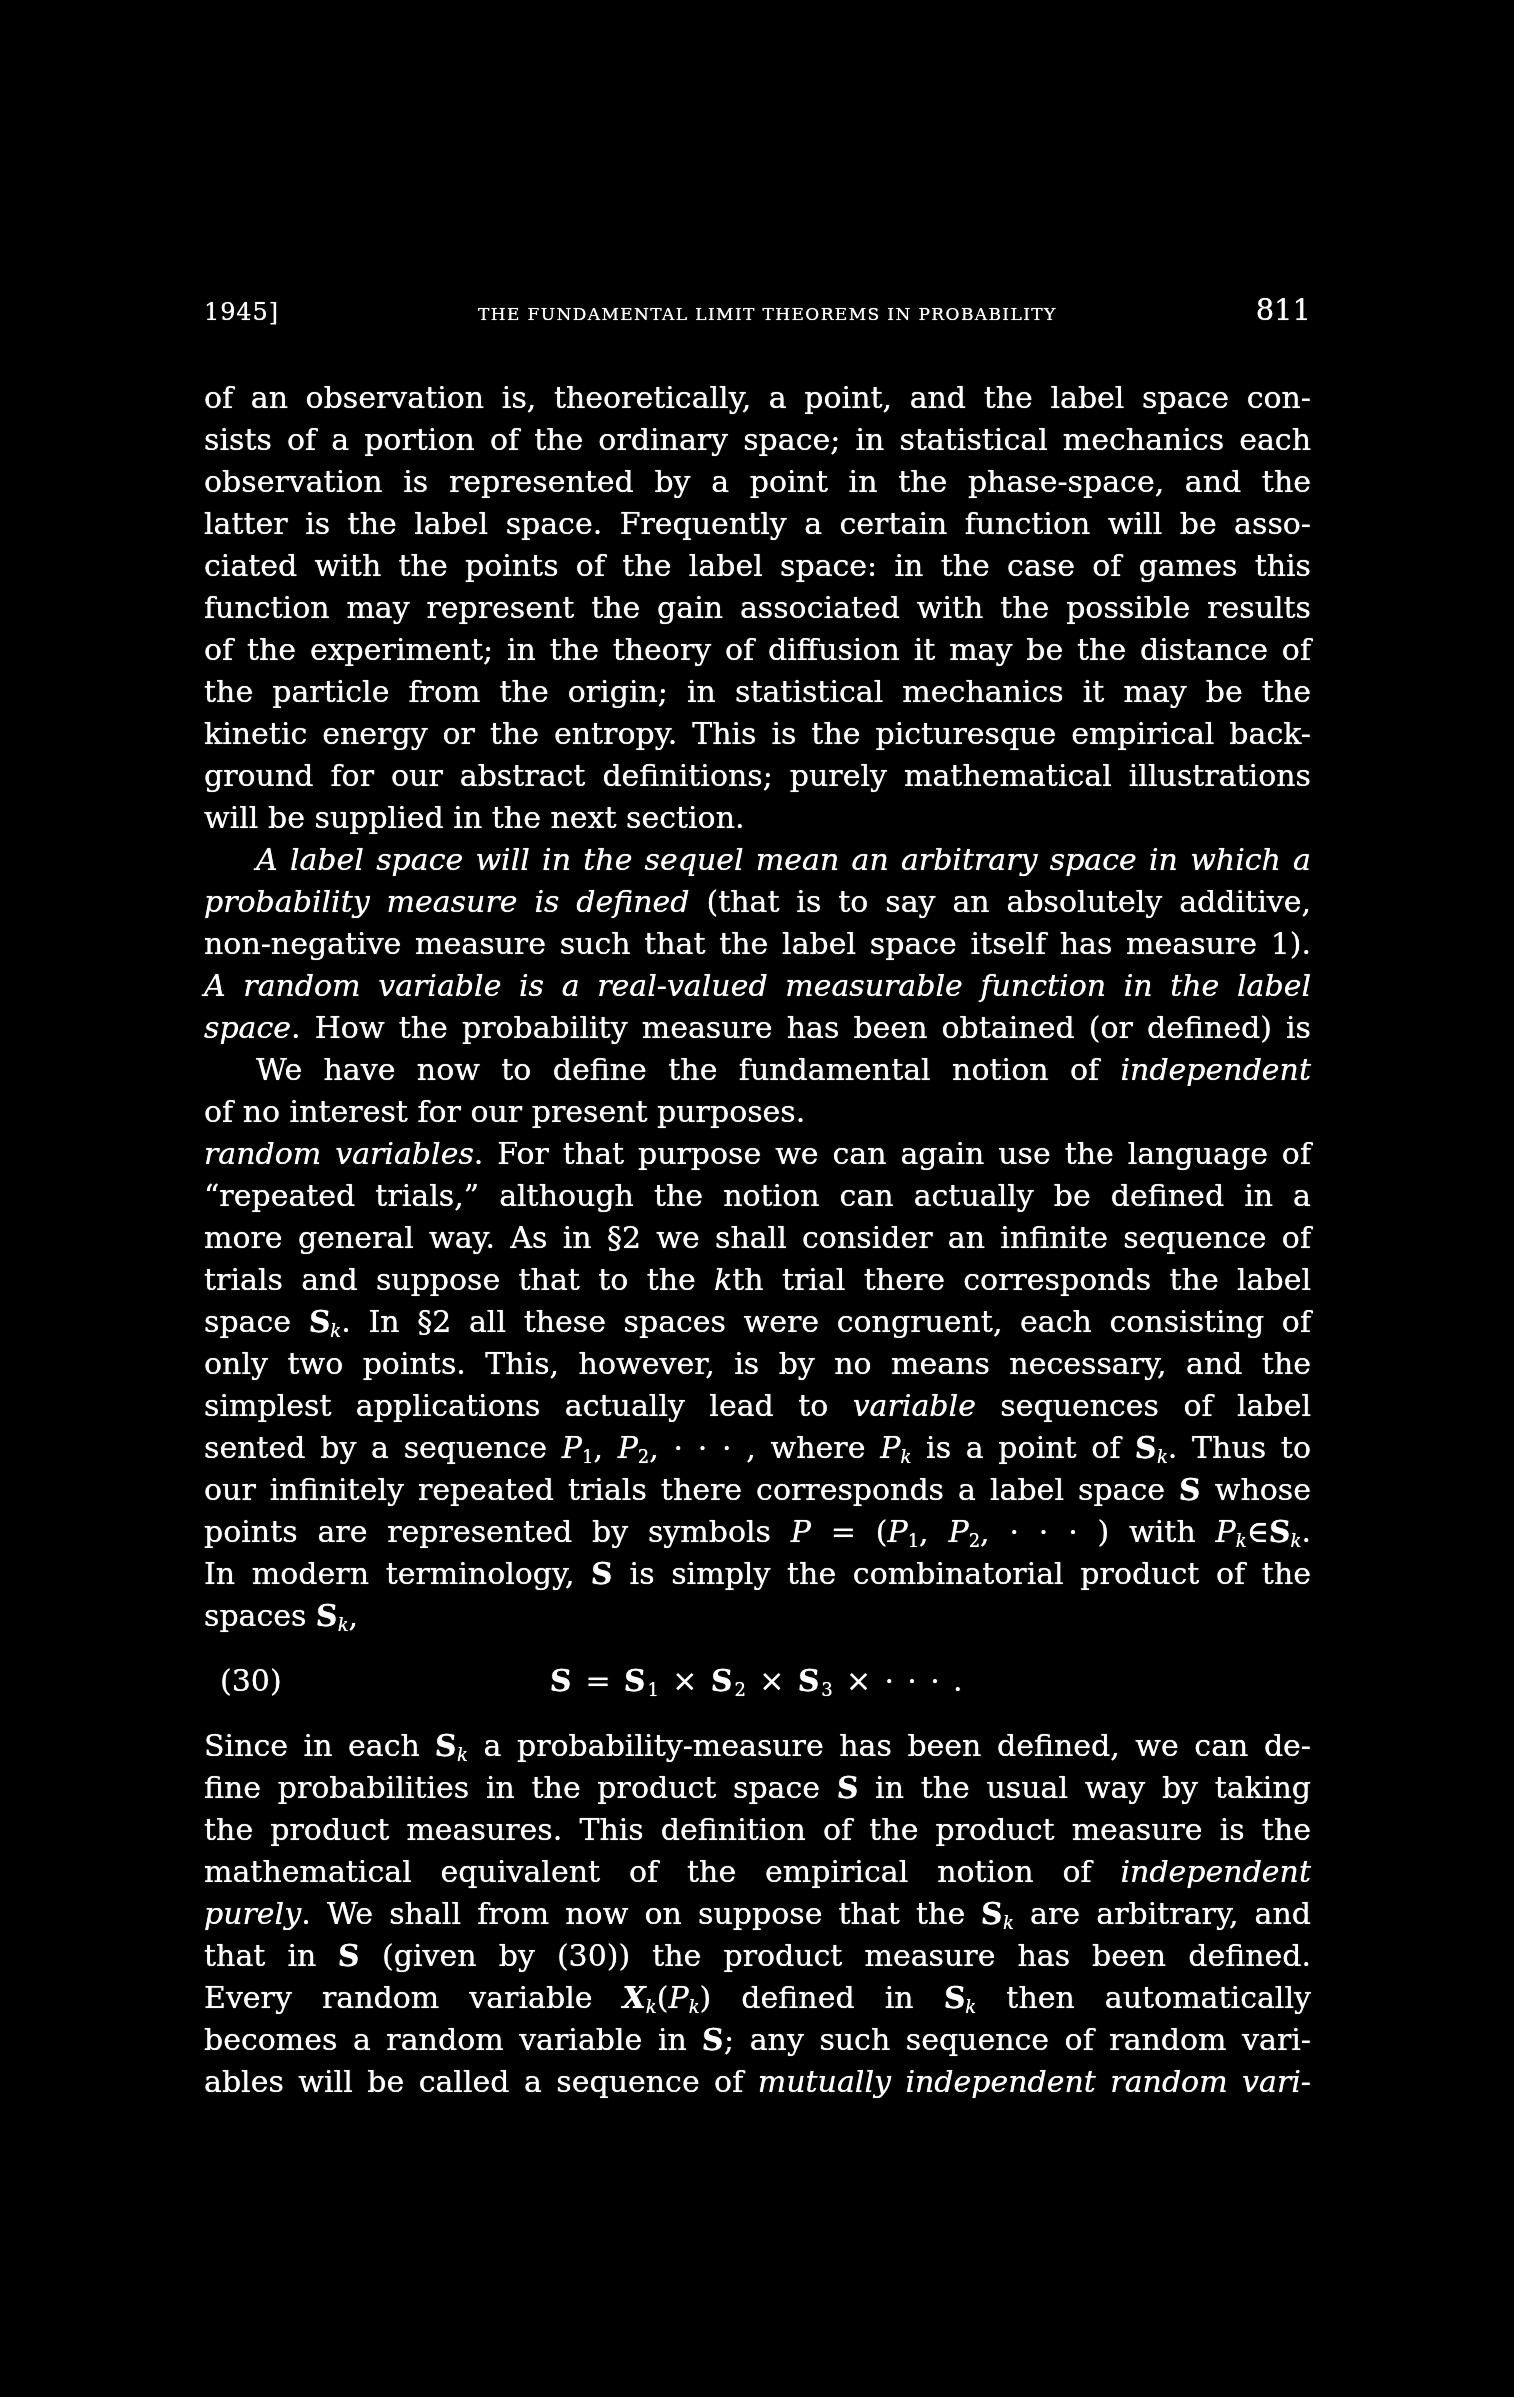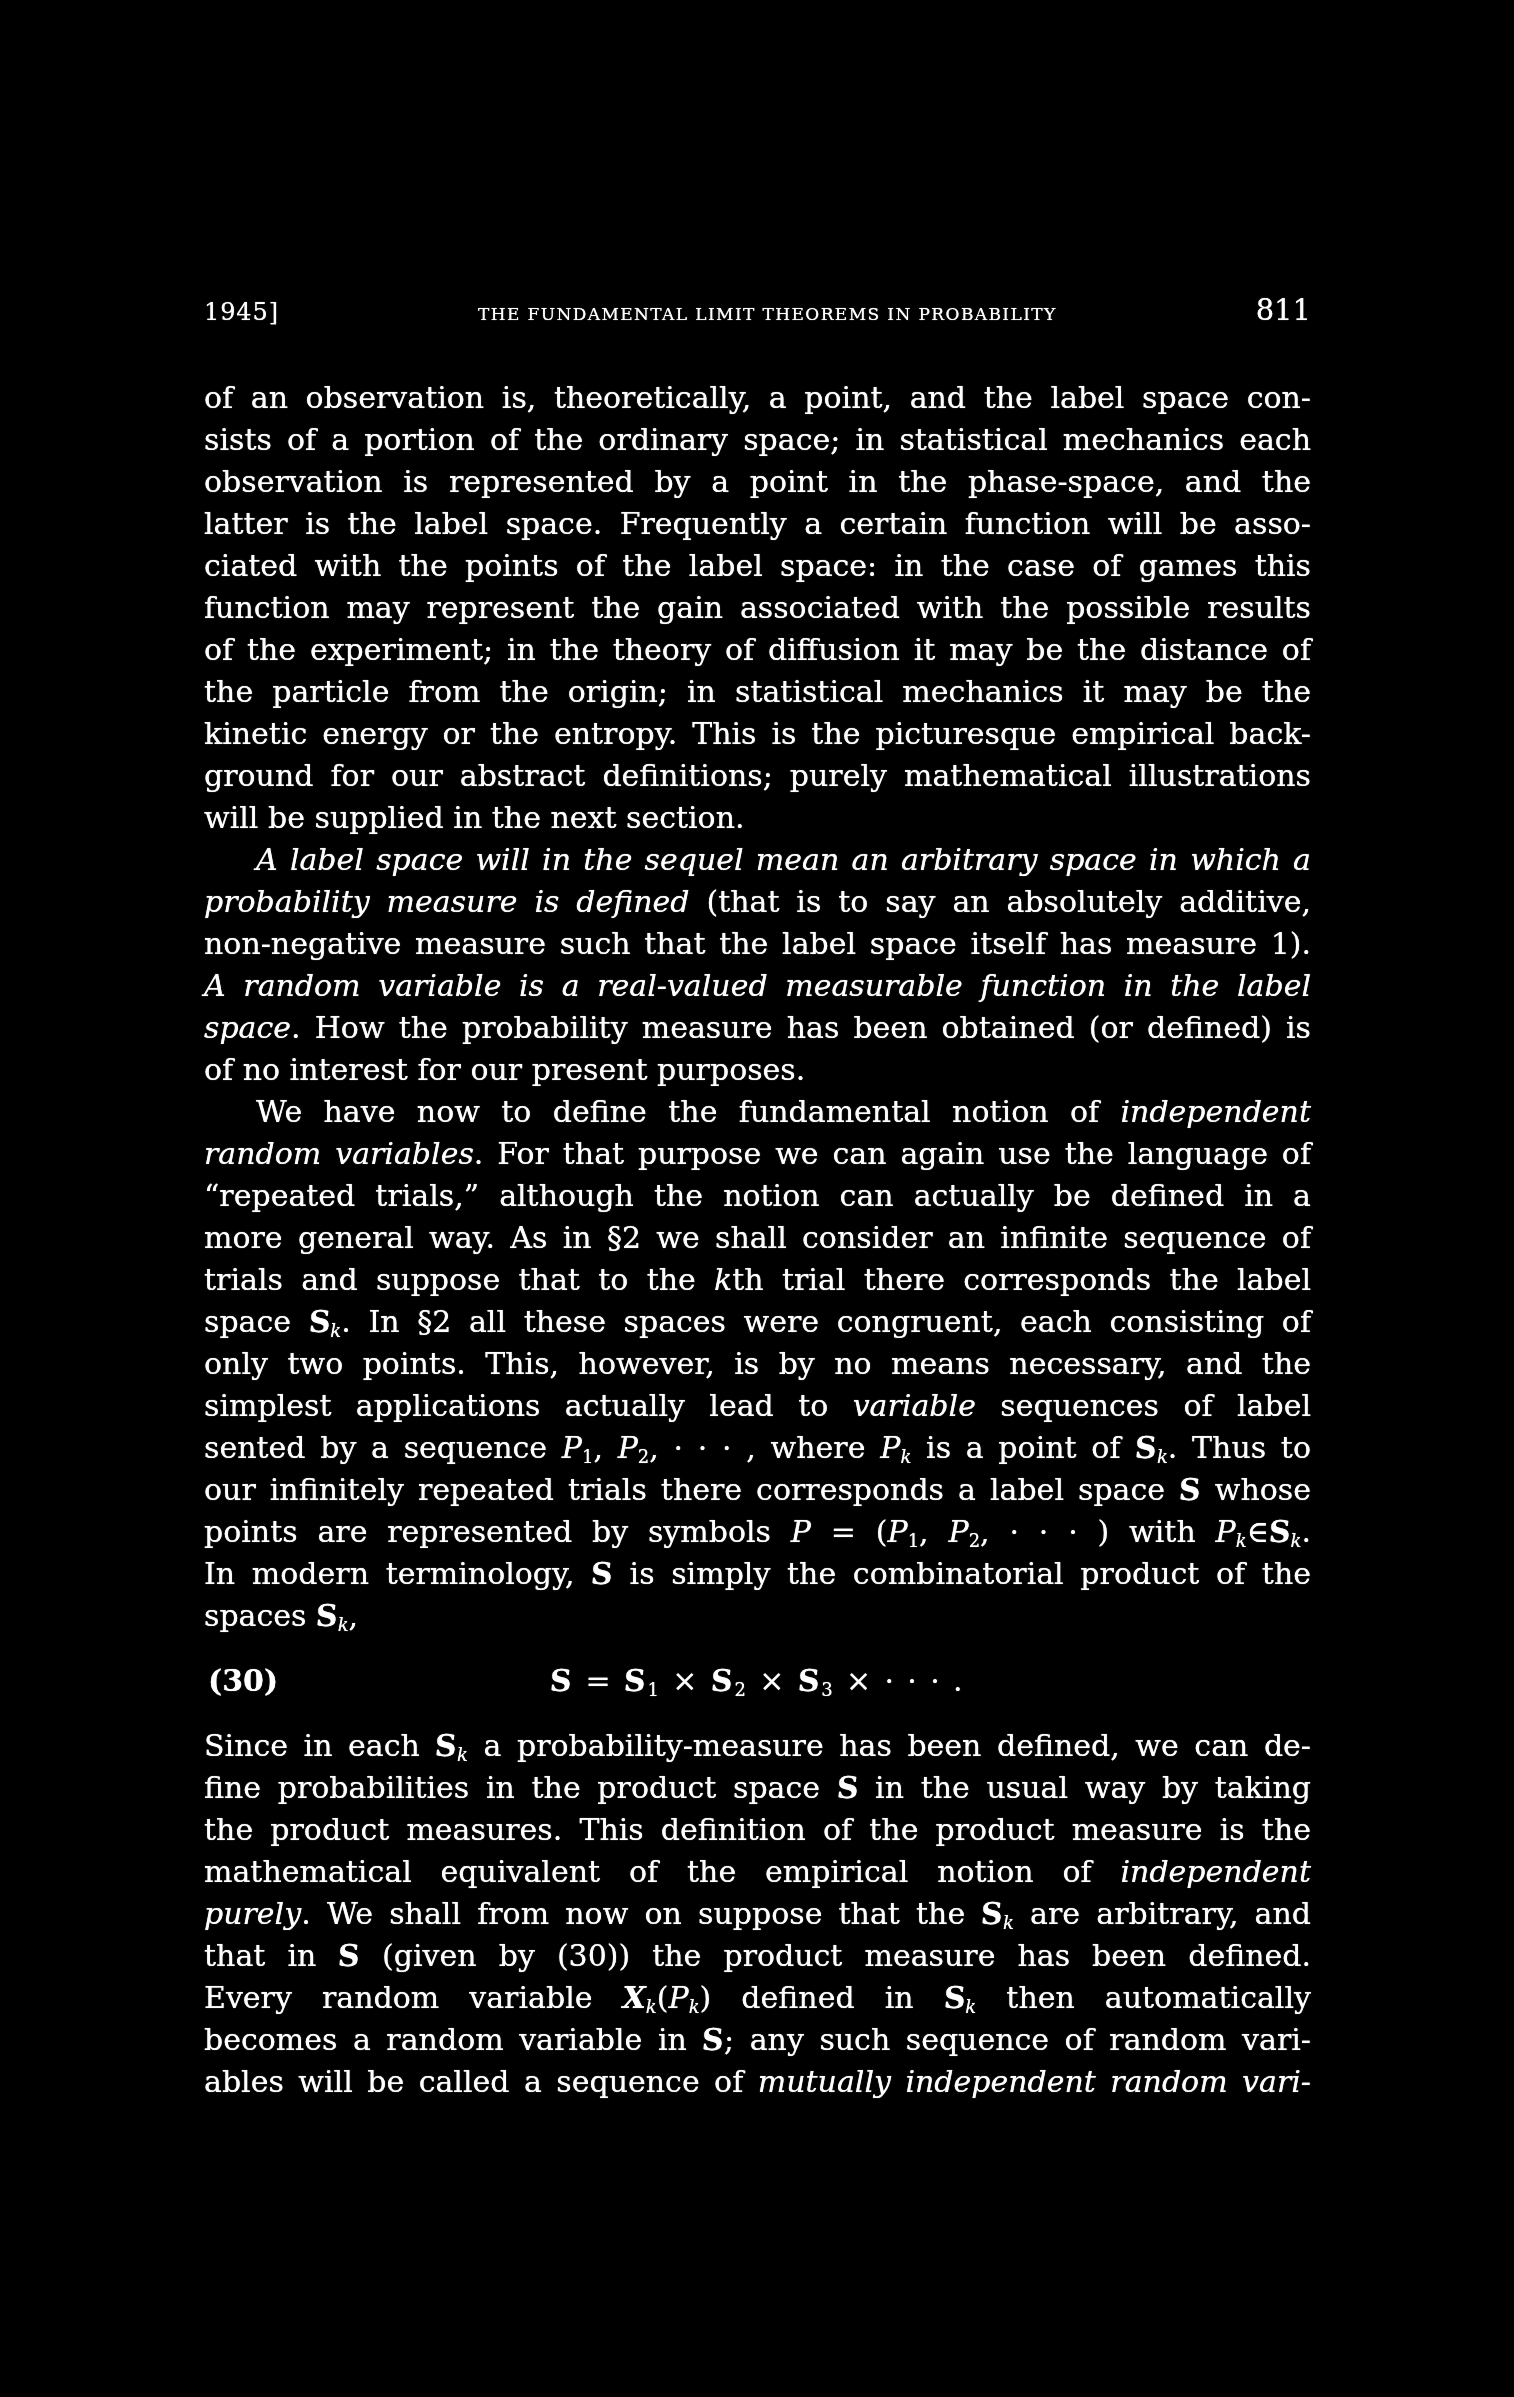--- a/index.html
+++ b/index.html
@@ -71,23 +71,22 @@
     display: inline-block;
     transform: skewX(-4deg);
   }
   .eqrow {
     position: relative;
     height: 42px;
     margin: 23px 0;
   }
   .eqtag {
     position: absolute;
-    left: 4px;
+    left: 16px;
     top: 0;
-    font-weight: bold;
   }
   .eqbody {
     display: block;
     text-align: center;
     letter-spacing: 1.9px;
   }
 </style>
 </head>
 <body>
 
@@ -109,22 +108,22 @@
       <div class="tline">of the experiment; in the theory of diffusion it may be the distance of</div>
       <div class="tline">the particle from the origin; in statistical mechanics it may be the</div>
       <div class="tline">kinetic energy or the entropy. This is the picturesque empirical back-</div>
       <div class="tline">ground for our abstract definitions; purely mathematical illustrations</div>
       <div class="tline parend">will be supplied in the next section.</div>
       <div class="tline indent"><i>A label space will in the sequel mean an arbitrary space in which a</i></div>
       <div class="tline"><i>probability measure is defined</i> (that is to say an absolutely additive,</div>
       <div class="tline">non-negative measure such that the label space itself has measure 1).</div>
       <div class="tline"><i>A random variable is a real-valued measurable function in the label</i></div>
       <div class="tline"><i>space</i>. How the probability measure has been obtained (or defined) is</div>
+      <div class="tline indent">We have now to define the fundamental notion of <i>independent</i></div>
       <div class="tline parend">of no interest for our present purposes.</div>
-      <div class="tline indent">We have now to define the fundamental notion of <i>independent</i></div>
       <div class="tline"><i>random variables</i>. For that purpose we can again use the language of</div>
       <div class="tline">“repeated trials,” although the notion can actually be defined in a</div>
       <div class="tline">more general way. As in §2 we shall consider an infinite sequence of</div>
       <div class="tline">trials and suppose that to the <i>k</i>th trial there corresponds the label</div>
       <div class="tline">space <span class="frak">S</span><sub><i>k</i></sub>. In §2 all these spaces were congruent, each consisting of</div>
       <div class="tline">only two points. This, however, is by no means necessary, and the</div>
       <div class="tline">simplest applications actually lead to <i>variable</i> sequences of label</div>
       <div class="tline">sented by a sequence <i>P</i><sub>1</sub>, <i>P</i><sub>2</sub>, · · · , where <i>P</i><sub><i>k</i></sub> is a point of <span class="frak">S</span><sub><i>k</i></sub>. Thus to</div>
       <div class="tline">our infinitely repeated trials there corresponds a label space <span class="frak">S</span> whose</div>
       <div class="tline">points are represented by symbols <i>P</i> = (<i>P</i><sub>1</sub>, <i>P</i><sub>2</sub>, · · · ) with <i>P</i><sub><i>k</i></sub>∈<span class="frak">S</span><sub><i>k</i></sub>.</div>

